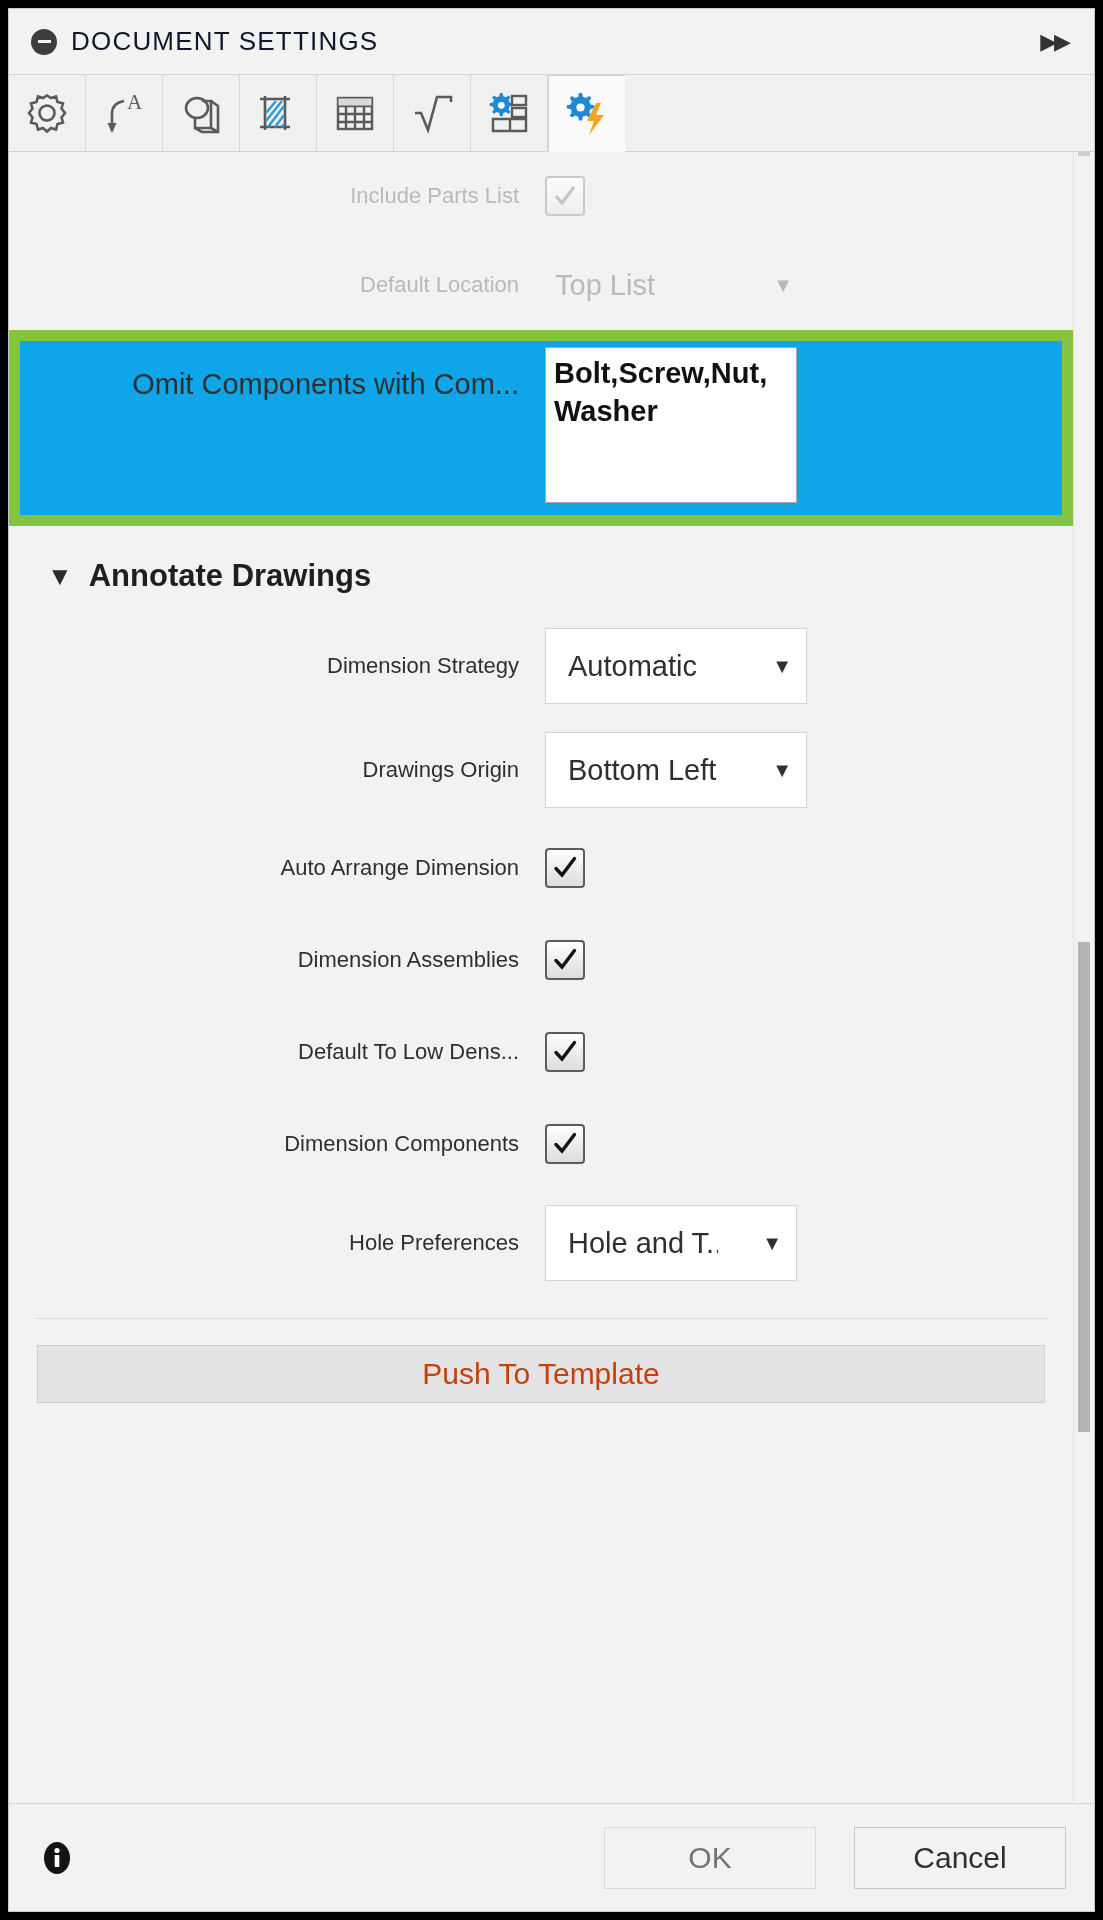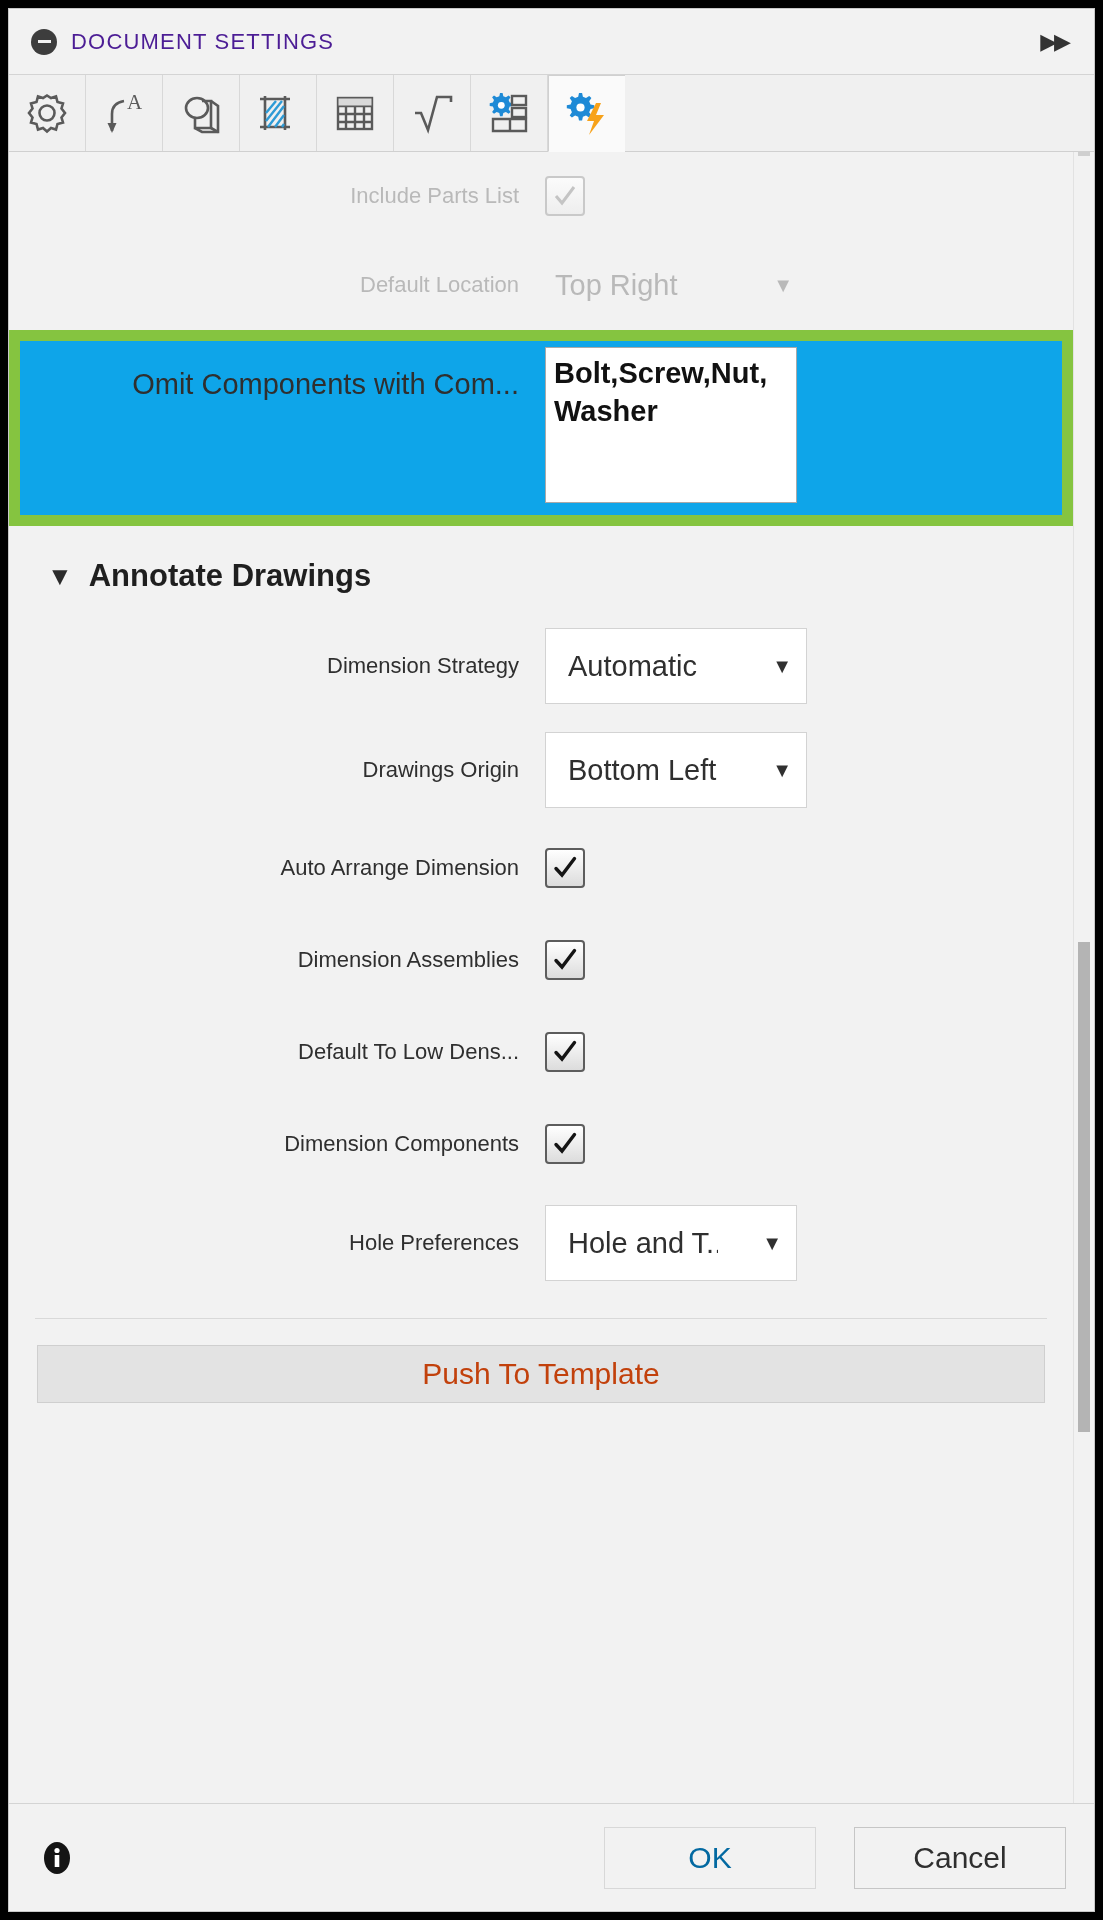--- a/index.html
+++ b/index.html
@@ -15,21 +15,21 @@
   .titlebar{
     height:66px;flex:0 0 66px;background:#f2f2f2;border-bottom:1px solid #d4d4d4;
     display:flex;align-items:center;padding:0 22px;box-sizing:border-box;
   }
   .collapse-dot{
     width:26px;height:26px;border-radius:50%;background:#3d3d3d;
     display:flex;align-items:center;justify-content:center;flex:0 0 26px;margin-right:14px;
   }
   .collapse-dot i{display:block;width:13px;height:3px;background:#f2f2f2;}
   .title-text{
-    font-size:22px;letter-spacing:1.2px;color:#4c1d95;font-weight:400;flex:1;
+    font-size:26px;letter-spacing:1.2px;color:#0f172a;font-weight:400;flex:1;
   }
   .expand-arrows{
     font-size:22px;color:#333;letter-spacing:-3px;padding-right:4px;
   }
 
   
   .tabstrip{
     height:76px;flex:0 0 76px;background:#f0f0f0;border-bottom:1px solid #d0d0d0;
     display:flex;align-items:stretch;position:relative;
   }
@@ -132,21 +132,21 @@
     height:108px;flex:0 0 108px;border-top:1px solid #d4d4d4;background:#f2f2f2;
     display:flex;align-items:center;padding:0 28px;box-sizing:border-box;
   }
   .info-icon{width:40px;height:40px;flex:0 0 40px;}
   .foot-spacer{flex:1;}
   .btn{
     height:62px;min-width:212px;box-sizing:border-box;border:1px solid #c6c6c6;background:#f2f2f2;
     display:flex;align-items:center;justify-content:center;font-size:30px;color:#2f2f2f;
     margin-left:38px;
   }
-  .btn.disabled{color:#0369a1;border-color:#d8d8d8;}
+  .btn.disabled{color:#737373;border-color:#d8d8d8;}
 </style>
 </head>
 <body>
 
 <div class="dialog">
 
   <div class="titlebar">
     <div class="collapse-dot">
         <i></i>
       </div>
@@ -272,21 +272,21 @@
                   <path d="M4 13 L10 20 L22 4" stroke="#c4c4c4" stroke-width="3" fill="none"></path>
                 </svg>
             </div>
           </div>
         </div>
 
         <div class="row disabled" style="height:90px">
           <div class="lbl">Default Location</div>
           <div class="ctl">
             <div class="flatcombo">
-              <span>Top Right</span>
+              <span>Top List</span>
               <span class="car">▼</span>
             </div>
           </div>
         </div>
 
         <div class="hl">
           <div class="lbl">Omit Components with Com...</div>
           <div class="textarea">Bolt,Screw,Nut,Washer</div>
         </div>
 

